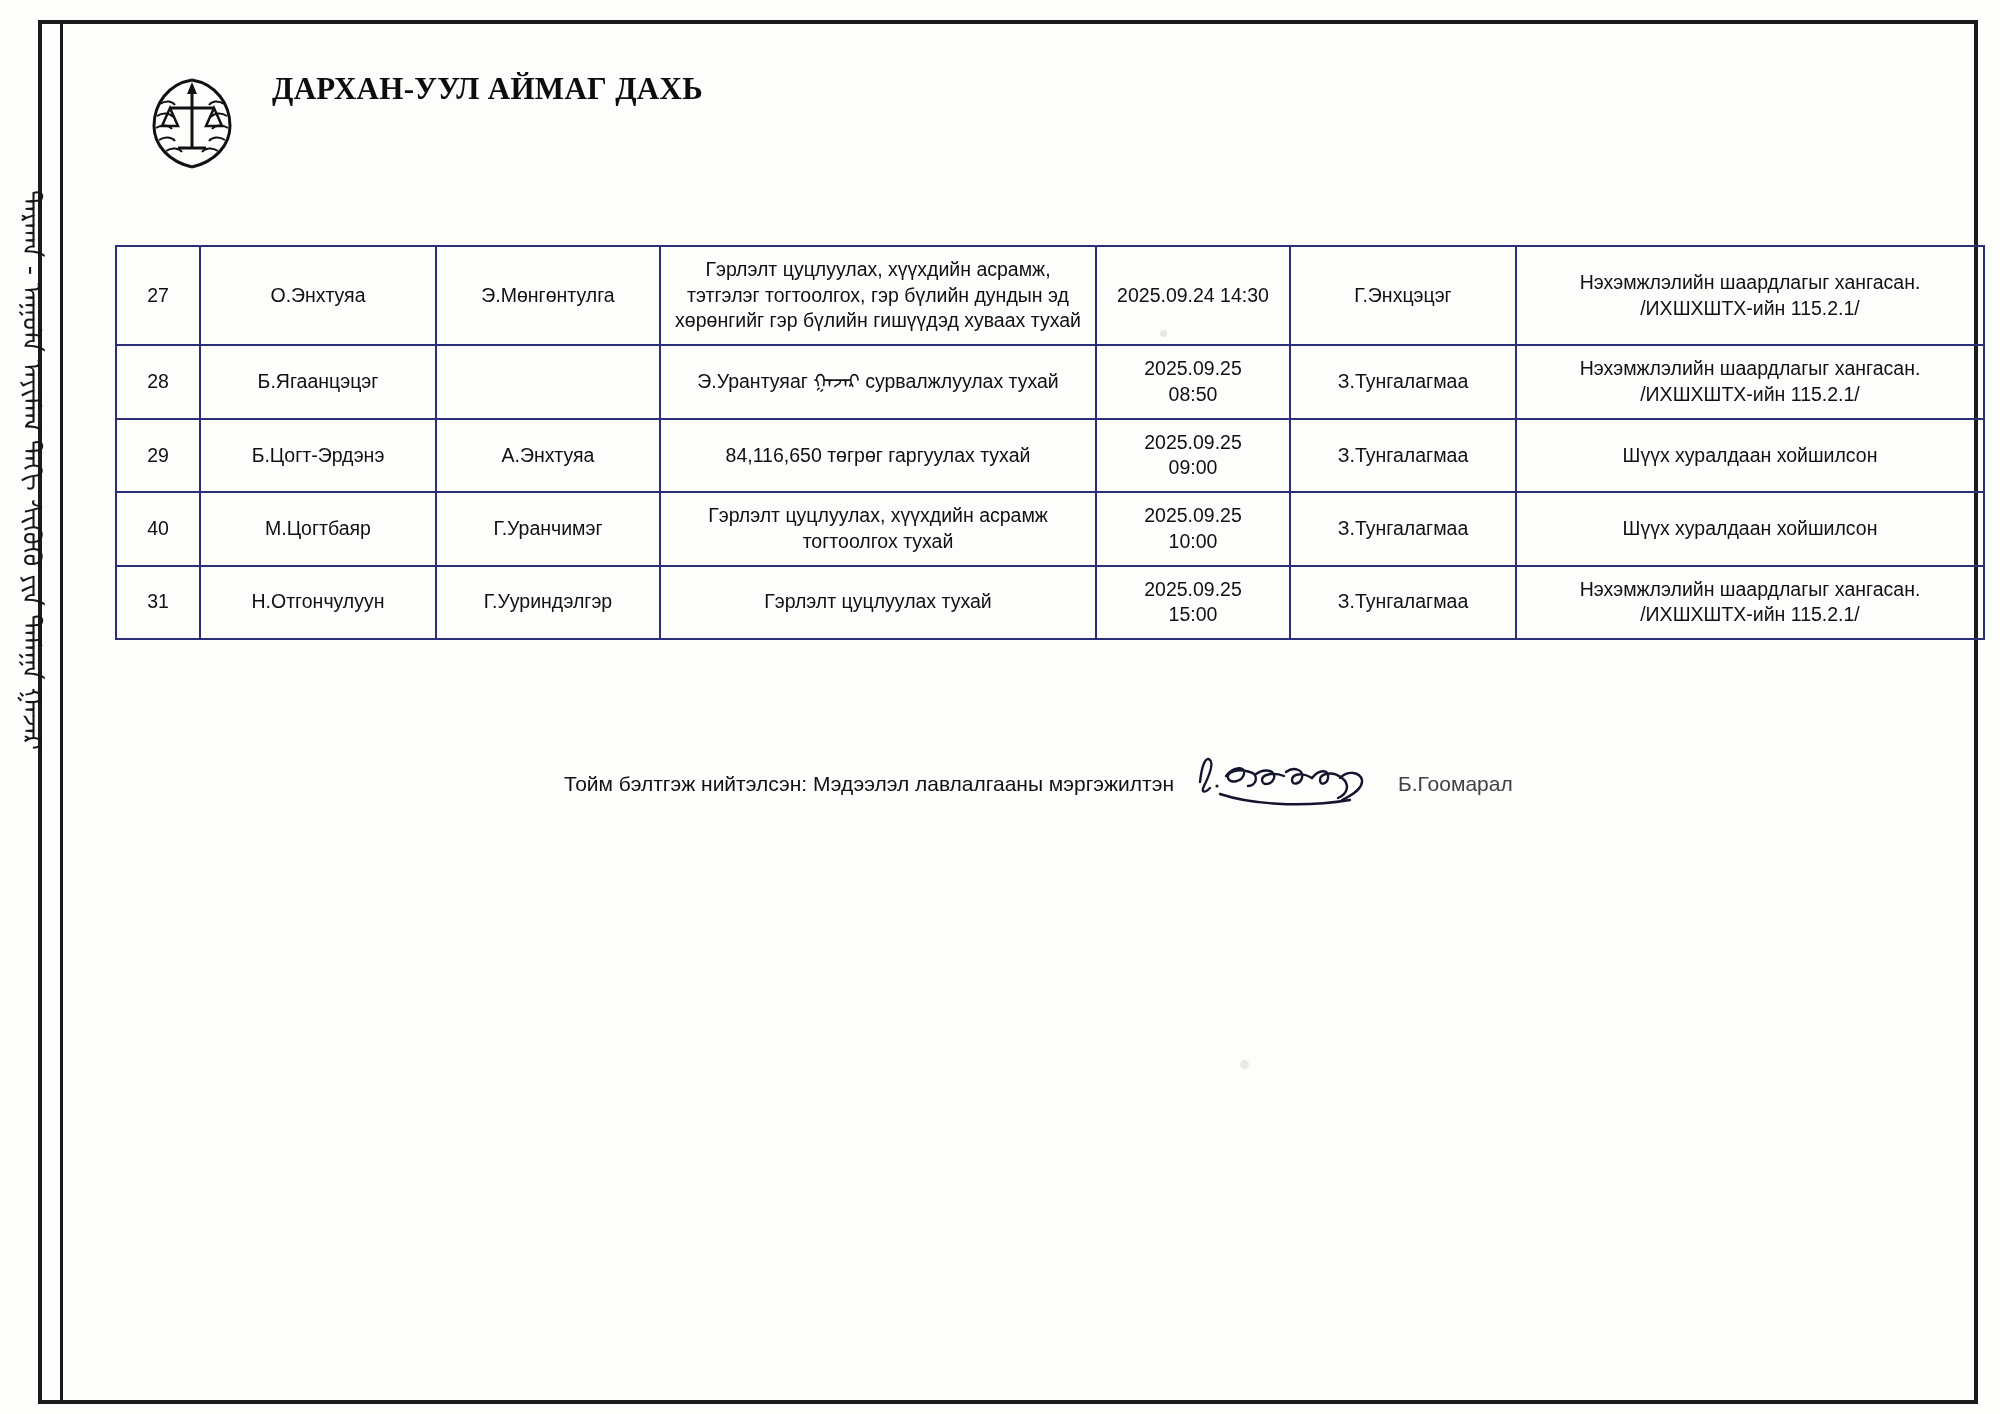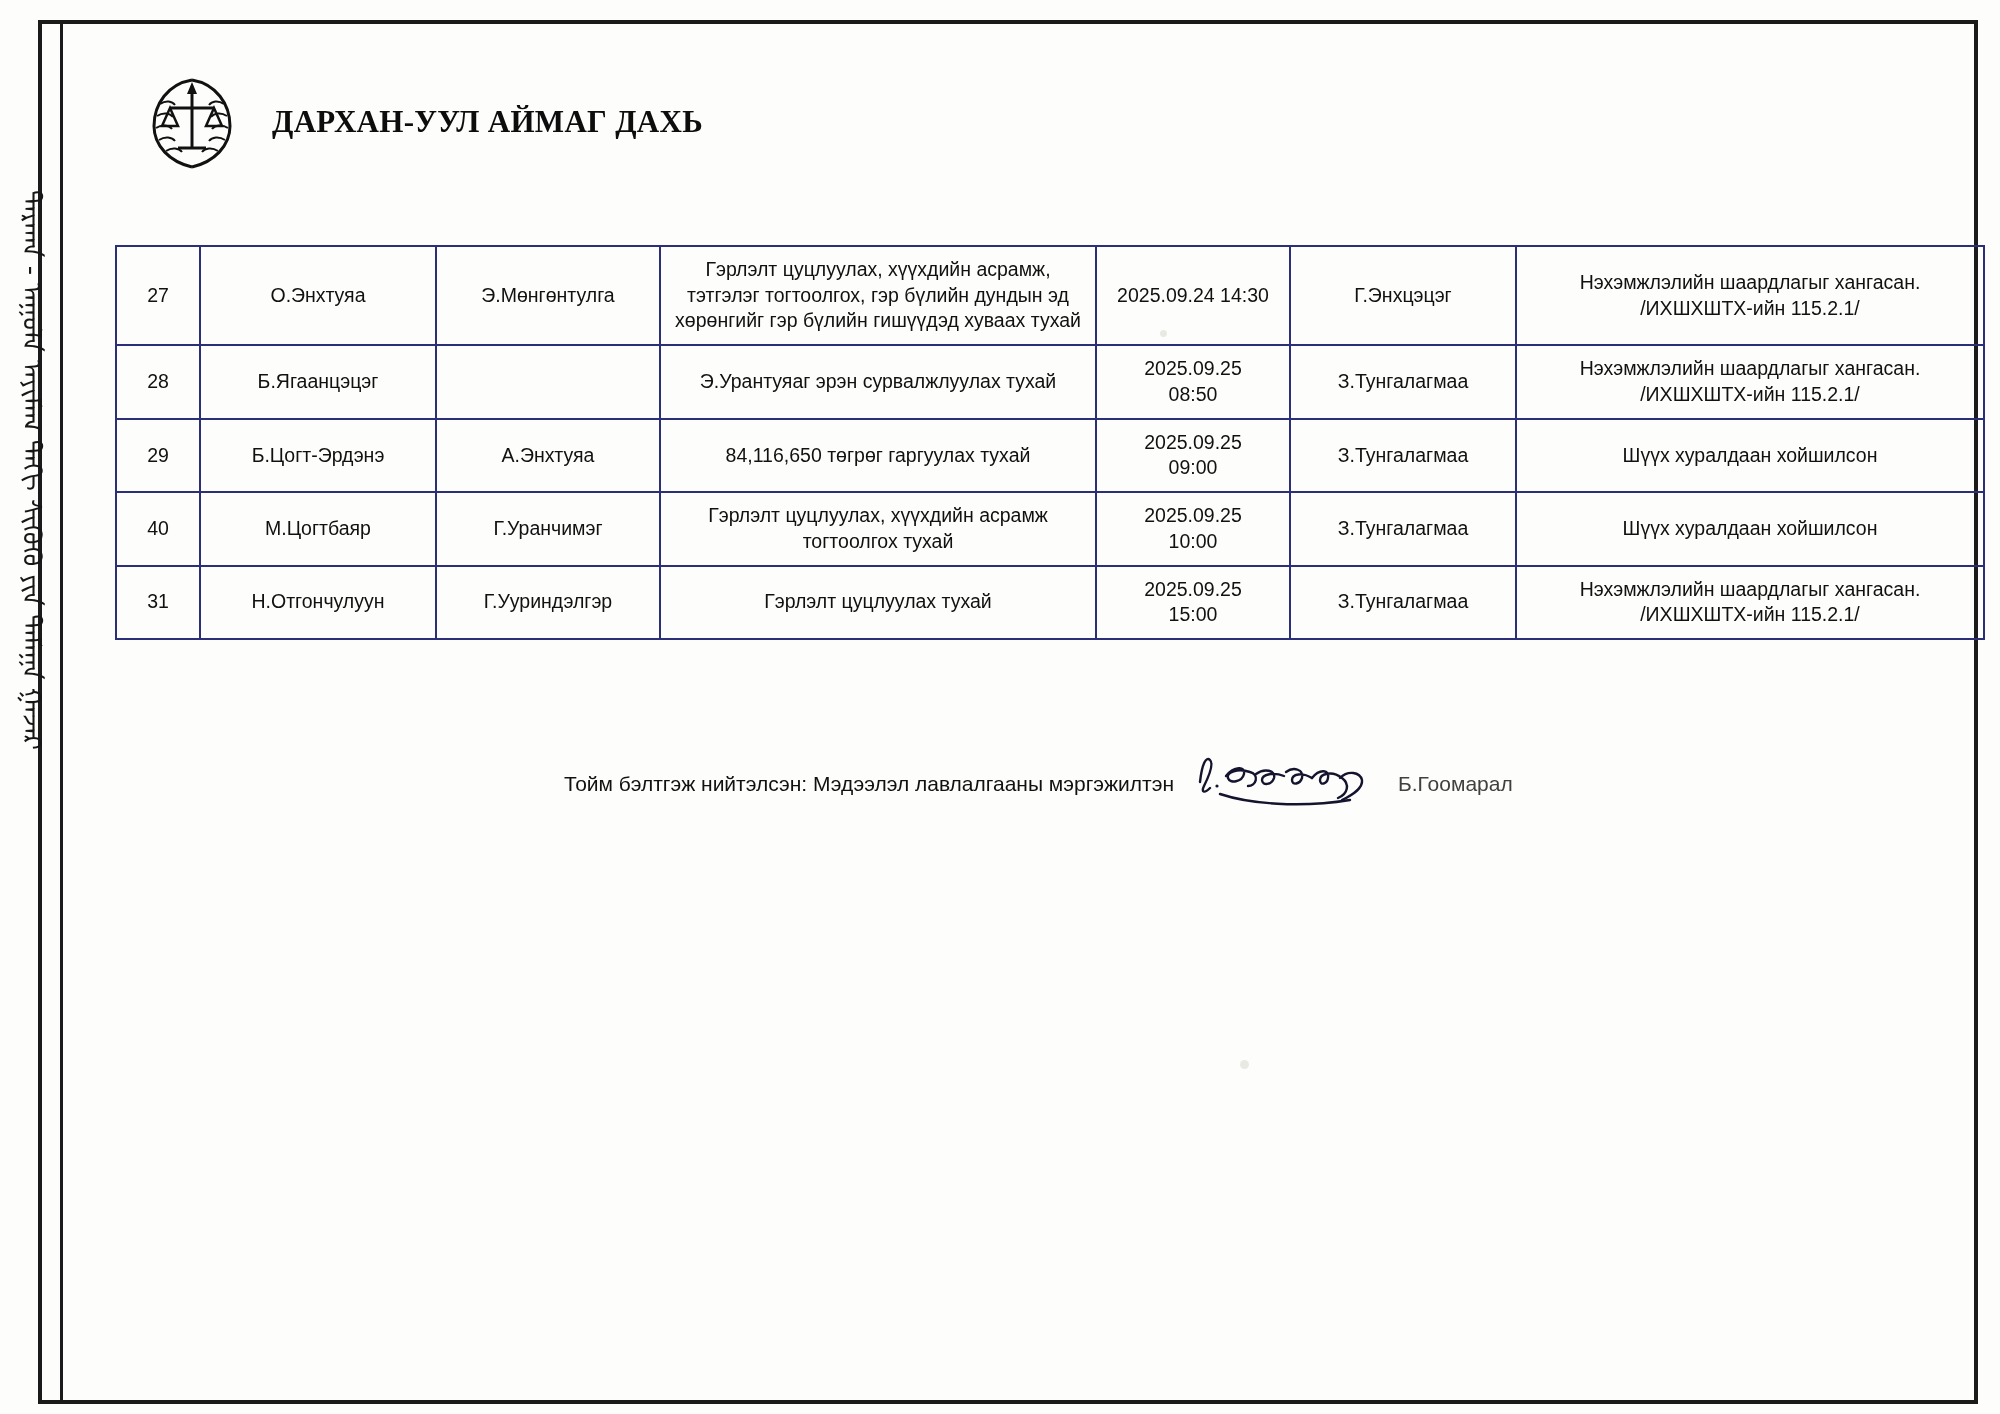--- a/index.html
+++ b/index.html
@@ -70,21 +70,21 @@
     letter-spacing: 1px;
     white-space: pre-wrap;
   }
 
   
   .header {
     position: absolute;
     left: 140px;
     top: 70px;
     display: flex;
-    align-items: center;
+    align-items: flex-start;
     gap: 28px;
   }
   .emblem {
     width: 104px;
     height: 104px;
     flex: 0 0 auto;
   }
   .org-title {
     font-family: "Liberation Serif", serif;
     font-weight: bold;
@@ -211,21 +211,21 @@
           <td class="c-defendant">Э.Мөнгөнтулга</td>
           <td class="c-subject">Гэрлэлт цуцлуулах, хүүхдийн асрамж, тэтгэлэг тогтоолгох, гэр бүлийн дундын эд хөрөнгийг гэр бүлийн гишүүдэд хуваах тухай</td>
           <td class="c-datetime">2025.09.24 14:30</td>
           <td class="c-judge">Г.Энхцэцэг</td>
           <td class="c-result">Нэхэмжлэлийн шаардлагыг хангасан.<br>/ИХШХШТХ-ийн 115.2.1/</td>
         </tr>
         <tr>
           <td class="c-no">28</td>
           <td class="c-plaintiff">Б.Ягаанцэцэг</td>
           <td class="c-defendant"></td>
-          <td class="c-subject">Э.Урантуяаг эрэн сурвалжлуулах тухай</td>
+          <td class="c-subject">Э.Урантуяаг ᠭᠠᠵᠠᠷ сурвалжлуулах тухай</td>
           <td class="c-datetime">2025.09.25<br>08:50</td>
           <td class="c-judge">З.Тунгалагмаа</td>
           <td class="c-result">Нэхэмжлэлийн шаардлагыг хангасан.<br>/ИХШХШТХ-ийн 115.2.1/</td>
         </tr>
         <tr>
           <td class="c-no">29</td>
           <td class="c-plaintiff">Б.Цогт-Эрдэнэ</td>
           <td class="c-defendant">А.Энхтуяа</td>
           <td class="c-subject">84,116,650 төгрөг гаргуулах тухай</td>
           <td class="c-datetime">2025.09.25<br>09:00</td>

